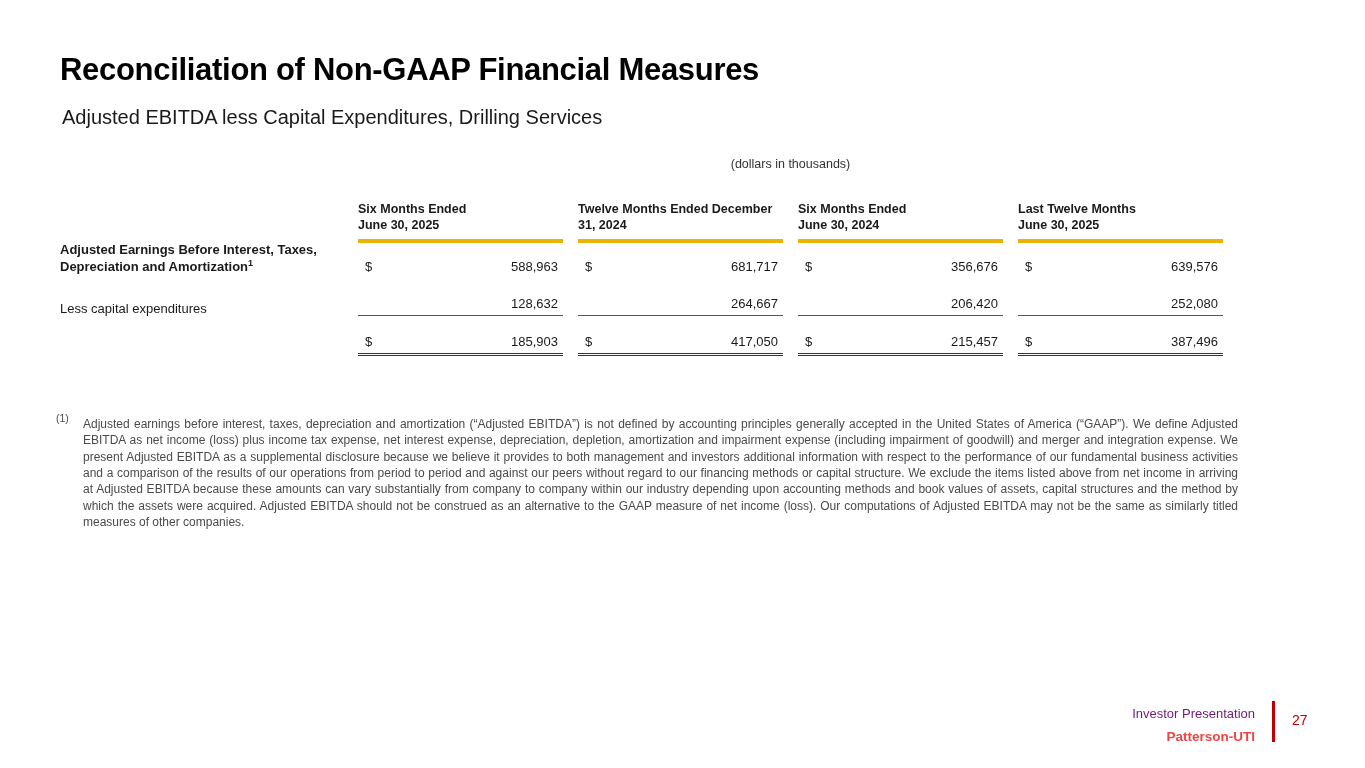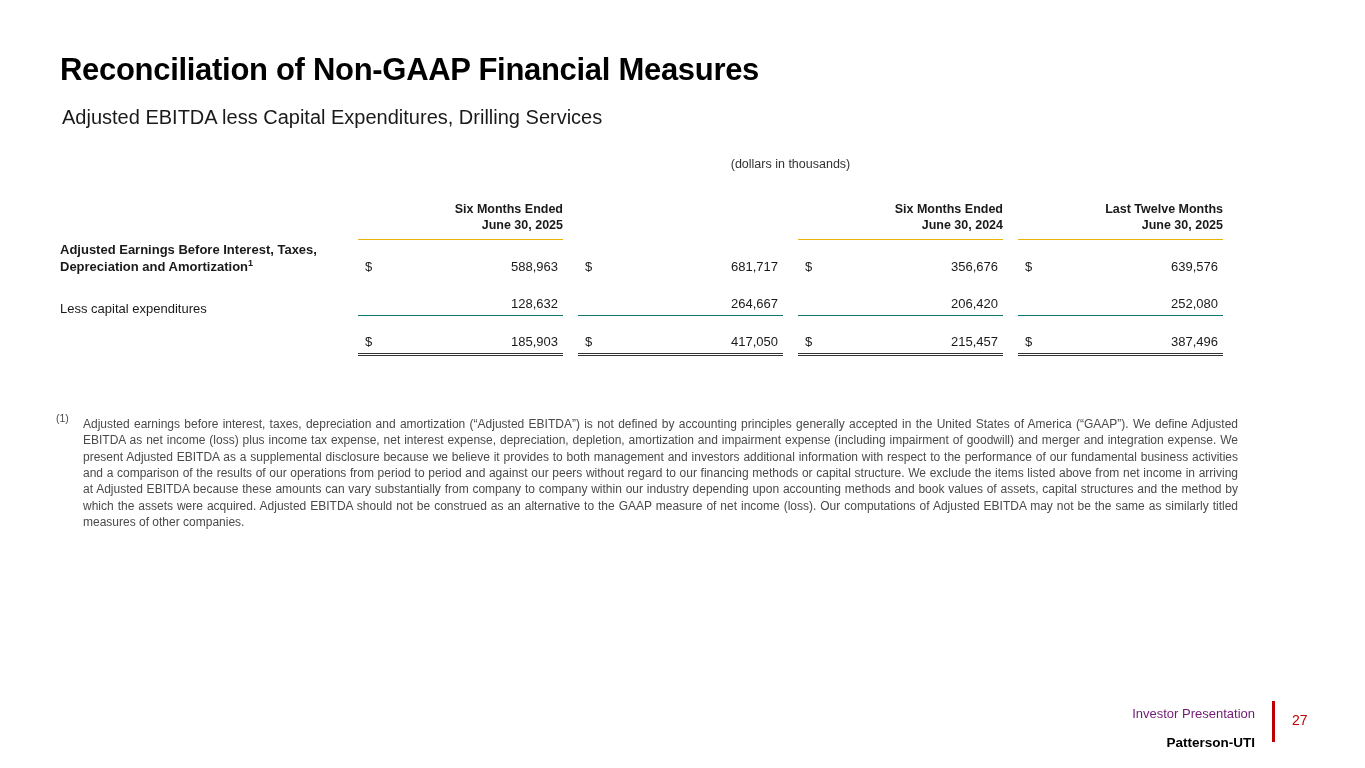--- a/index.html
+++ b/index.html
@@ -4,58 +4,62 @@
 <style>
   * { margin:0; padding:0; box-sizing:border-box; }
   html,body { background:#ffffff; }
   body { font-family:"Liberation Sans", sans-serif; }
   .slide { position:relative; width:1365px; height:768px; background:#ffffff; overflow:hidden; }
 
   .title { position:absolute; left:60px; top:52px; font-size:31px; font-weight:bold; color:#000000; letter-spacing:-0.3px; }
   .subtitle { position:absolute; left:62px; top:106px; font-size:20px; color:#1a1a1a; }
   .units { position:absolute; left:358px; top:157px; width:865px; text-align:center; font-size:12.5px; color:#333333; }
 
-  .hcell { position:absolute; top:201px; width:205px; text-align:right; font-size:12.5px; font-weight:bold;
-           color:#1a1a1a; line-height:1.3; padding-bottom:5px; border-bottom:1px solid #eab308; }
+  .hcell { position:absolute; top:201px; width:205px; text-align:left; font-size:12.5px; font-weight:bold;
+           color:#1a1a1a; line-height:1.3; padding-bottom:5px; border-bottom:4px solid #eab308; }
   .c0{left:358px} .c1{left:578px} .c2{left:798px} .c3{left:1018px}
 
   .rowlabel { position:absolute; left:60px; width:305px; font-size:13px; color:#1a1a1a; line-height:1.32; }
   .lbl-ebitda { top:241px;font-weight:bold; }
   .lbl-capex  { top:300px; }
   sup.fn { font-size:9px; }
 
   .vcell { position:absolute; width:205px; display:flex; justify-content:space-between; align-items:flex-end;
            font-size:13px; color:#1a1a1a; padding:0 5px 4px 7px; }
   .vcell.nocur { justify-content:flex-end; }
   .r1 { top:259px; }
   .r2 { top:296px; border-bottom:1px solid #0f766e; }
   .r3 { top:334px; border-bottom:3px double #333333; }
 
   .fnmark { position:absolute; left:56px; top:412px; font-size:10.5px; color:#4a4a4a; }
   .fntext { position:absolute; left:83px; top:416px; width:1155px; font-size:12px; line-height:1.36;
             color:#4a4a4a; text-align:justify; }
 
   .footer-text { position:absolute; right:110px; top:706px; text-align:right; }
   .footer-line1 { font-size:13px; color:#701a75;text-align:center; }
-  .footer-line2 { font-size:13.5px; font-weight:bold; color:#000000; margin-top:14px; }
+  .footer-line2 { font-size:13.5px; font-weight:bold; color:#ef4444; margin-top:8px; }
   .footer-bar { position:absolute; left:1272px; top:701px; width:3px; height:41px; background:#C00000; }
   .pagenum { position:absolute; left:1292px; top:712px; font-size:14px; color:#C00000; }
 </style>
 </head>
 <body>
 
 <div class="slide">
 
   <h1 class="title">Reconciliation of Non-GAAP Financial Measures</h1>
   <div class="subtitle">Adjusted EBITDA less Capital Expenditures, Drilling Services</div>
   <div class="units">(dollars in thousands)</div>
 
   <div class="hcell c0">
     <div>Six Months Ended</div>
     <div>June 30, 2025</div>
+  </div>
+  <div class="hcell c1">
+    <div>Twelve Months Ended December</div>
+    <div>31, 2024</div>
   </div>
   <div class="hcell c2">
     <div>Six Months Ended</div>
     <div>June 30, 2024</div>
   </div>
   <div class="hcell c3">
     <div>Last Twelve Months</div>
     <div>June 30, 2025</div>
   </div>
 

